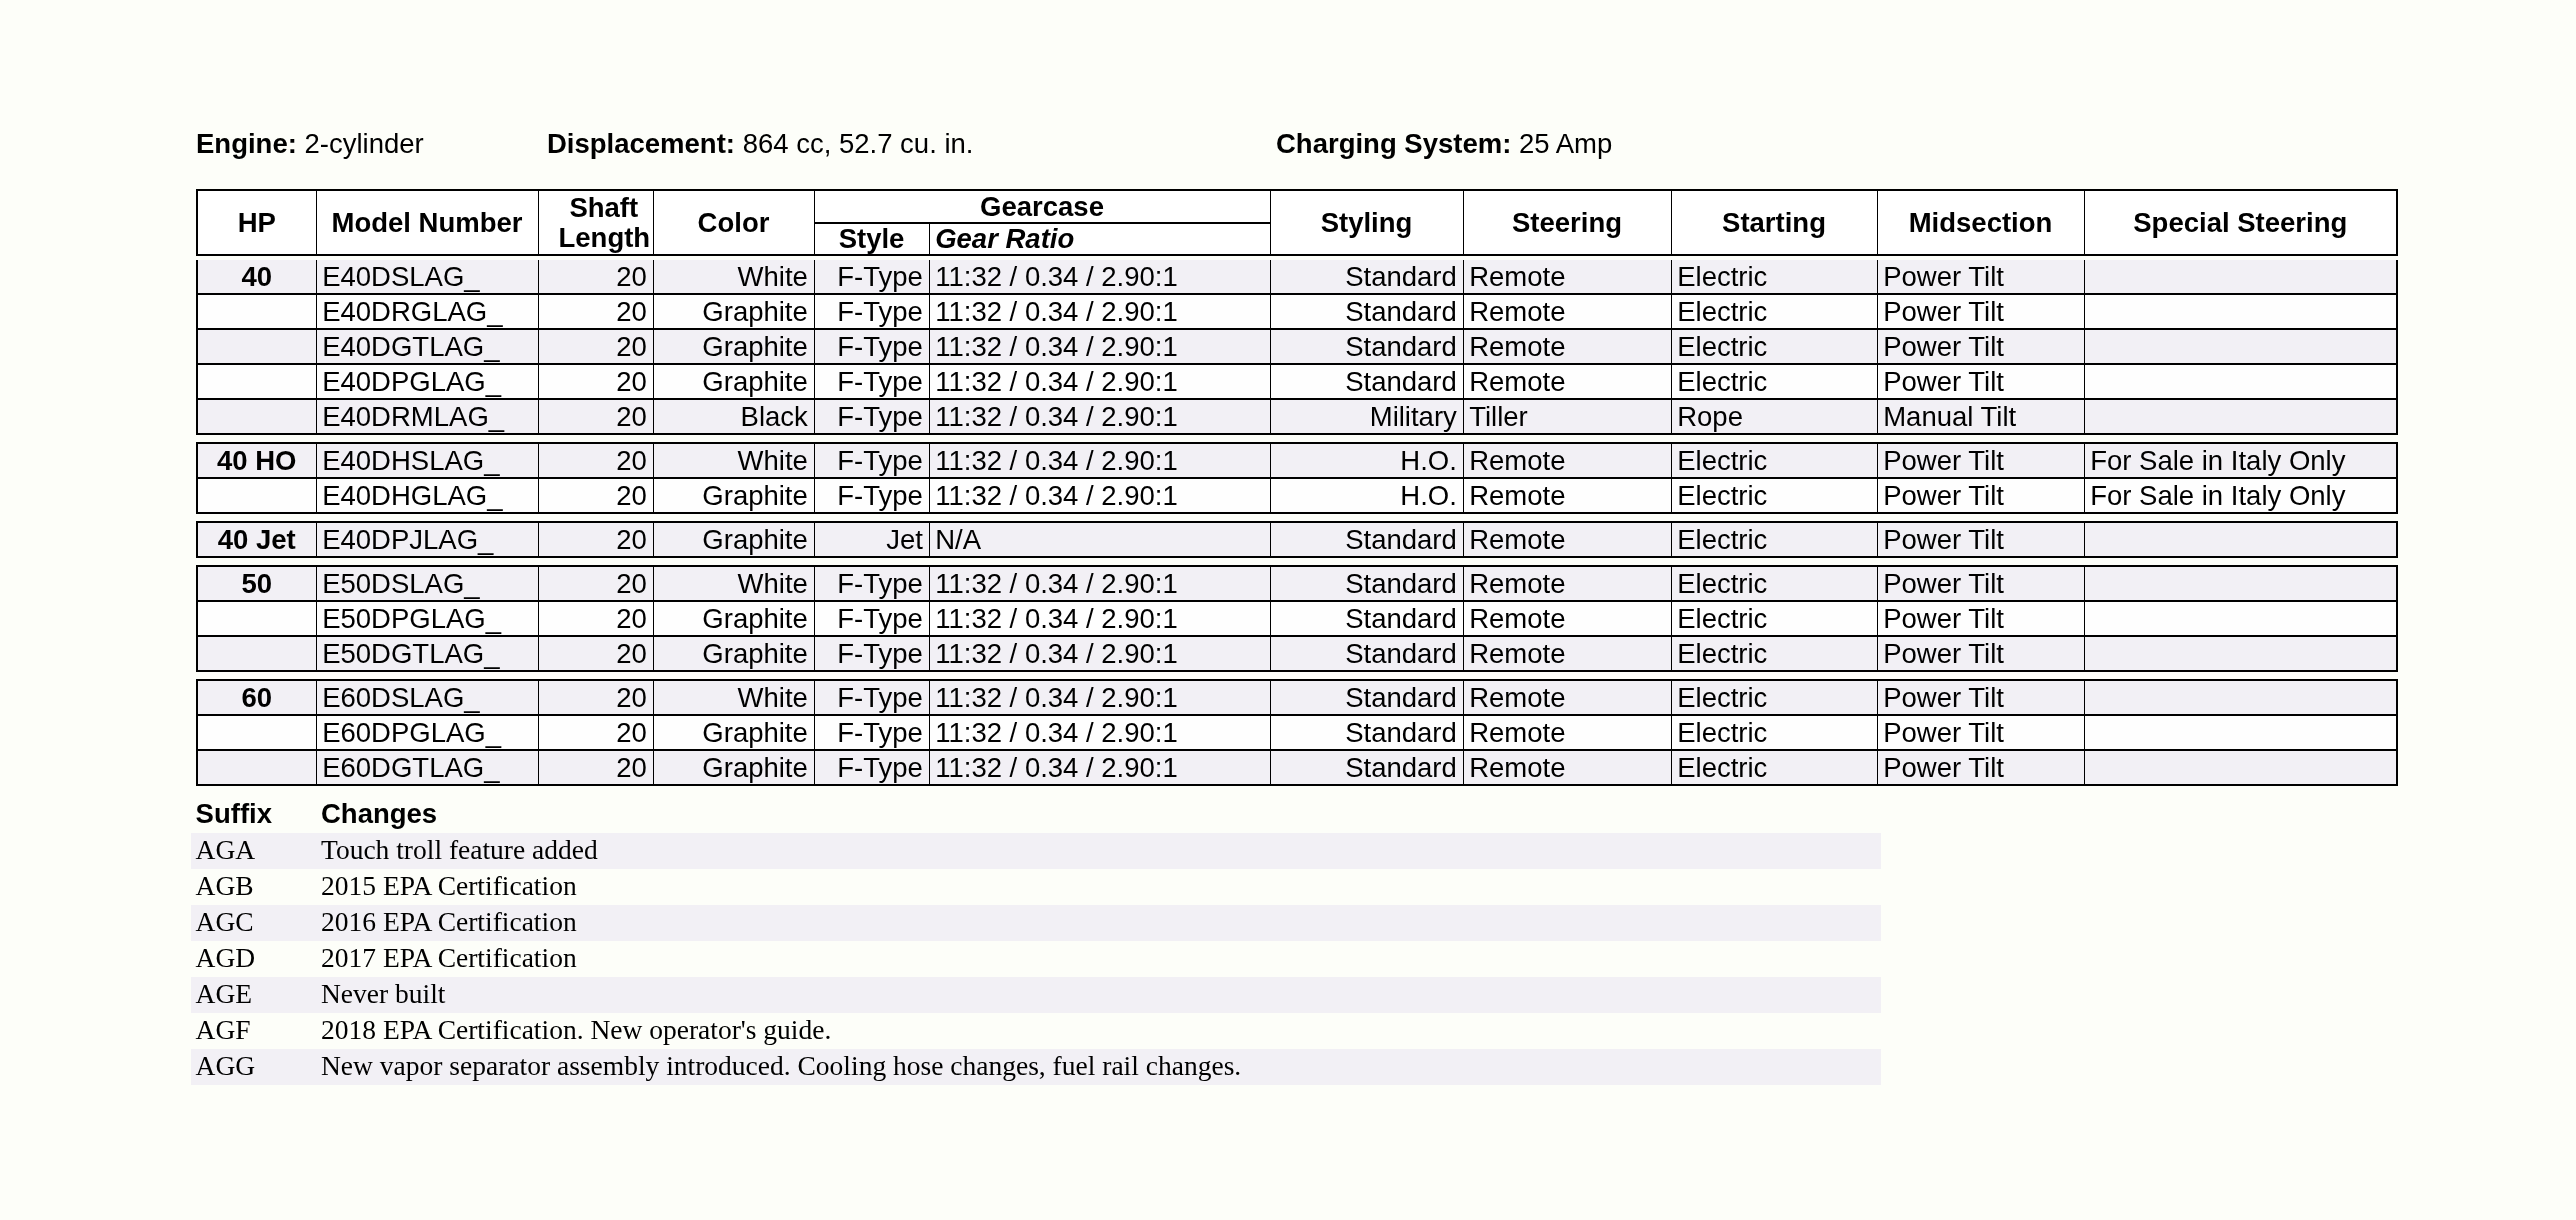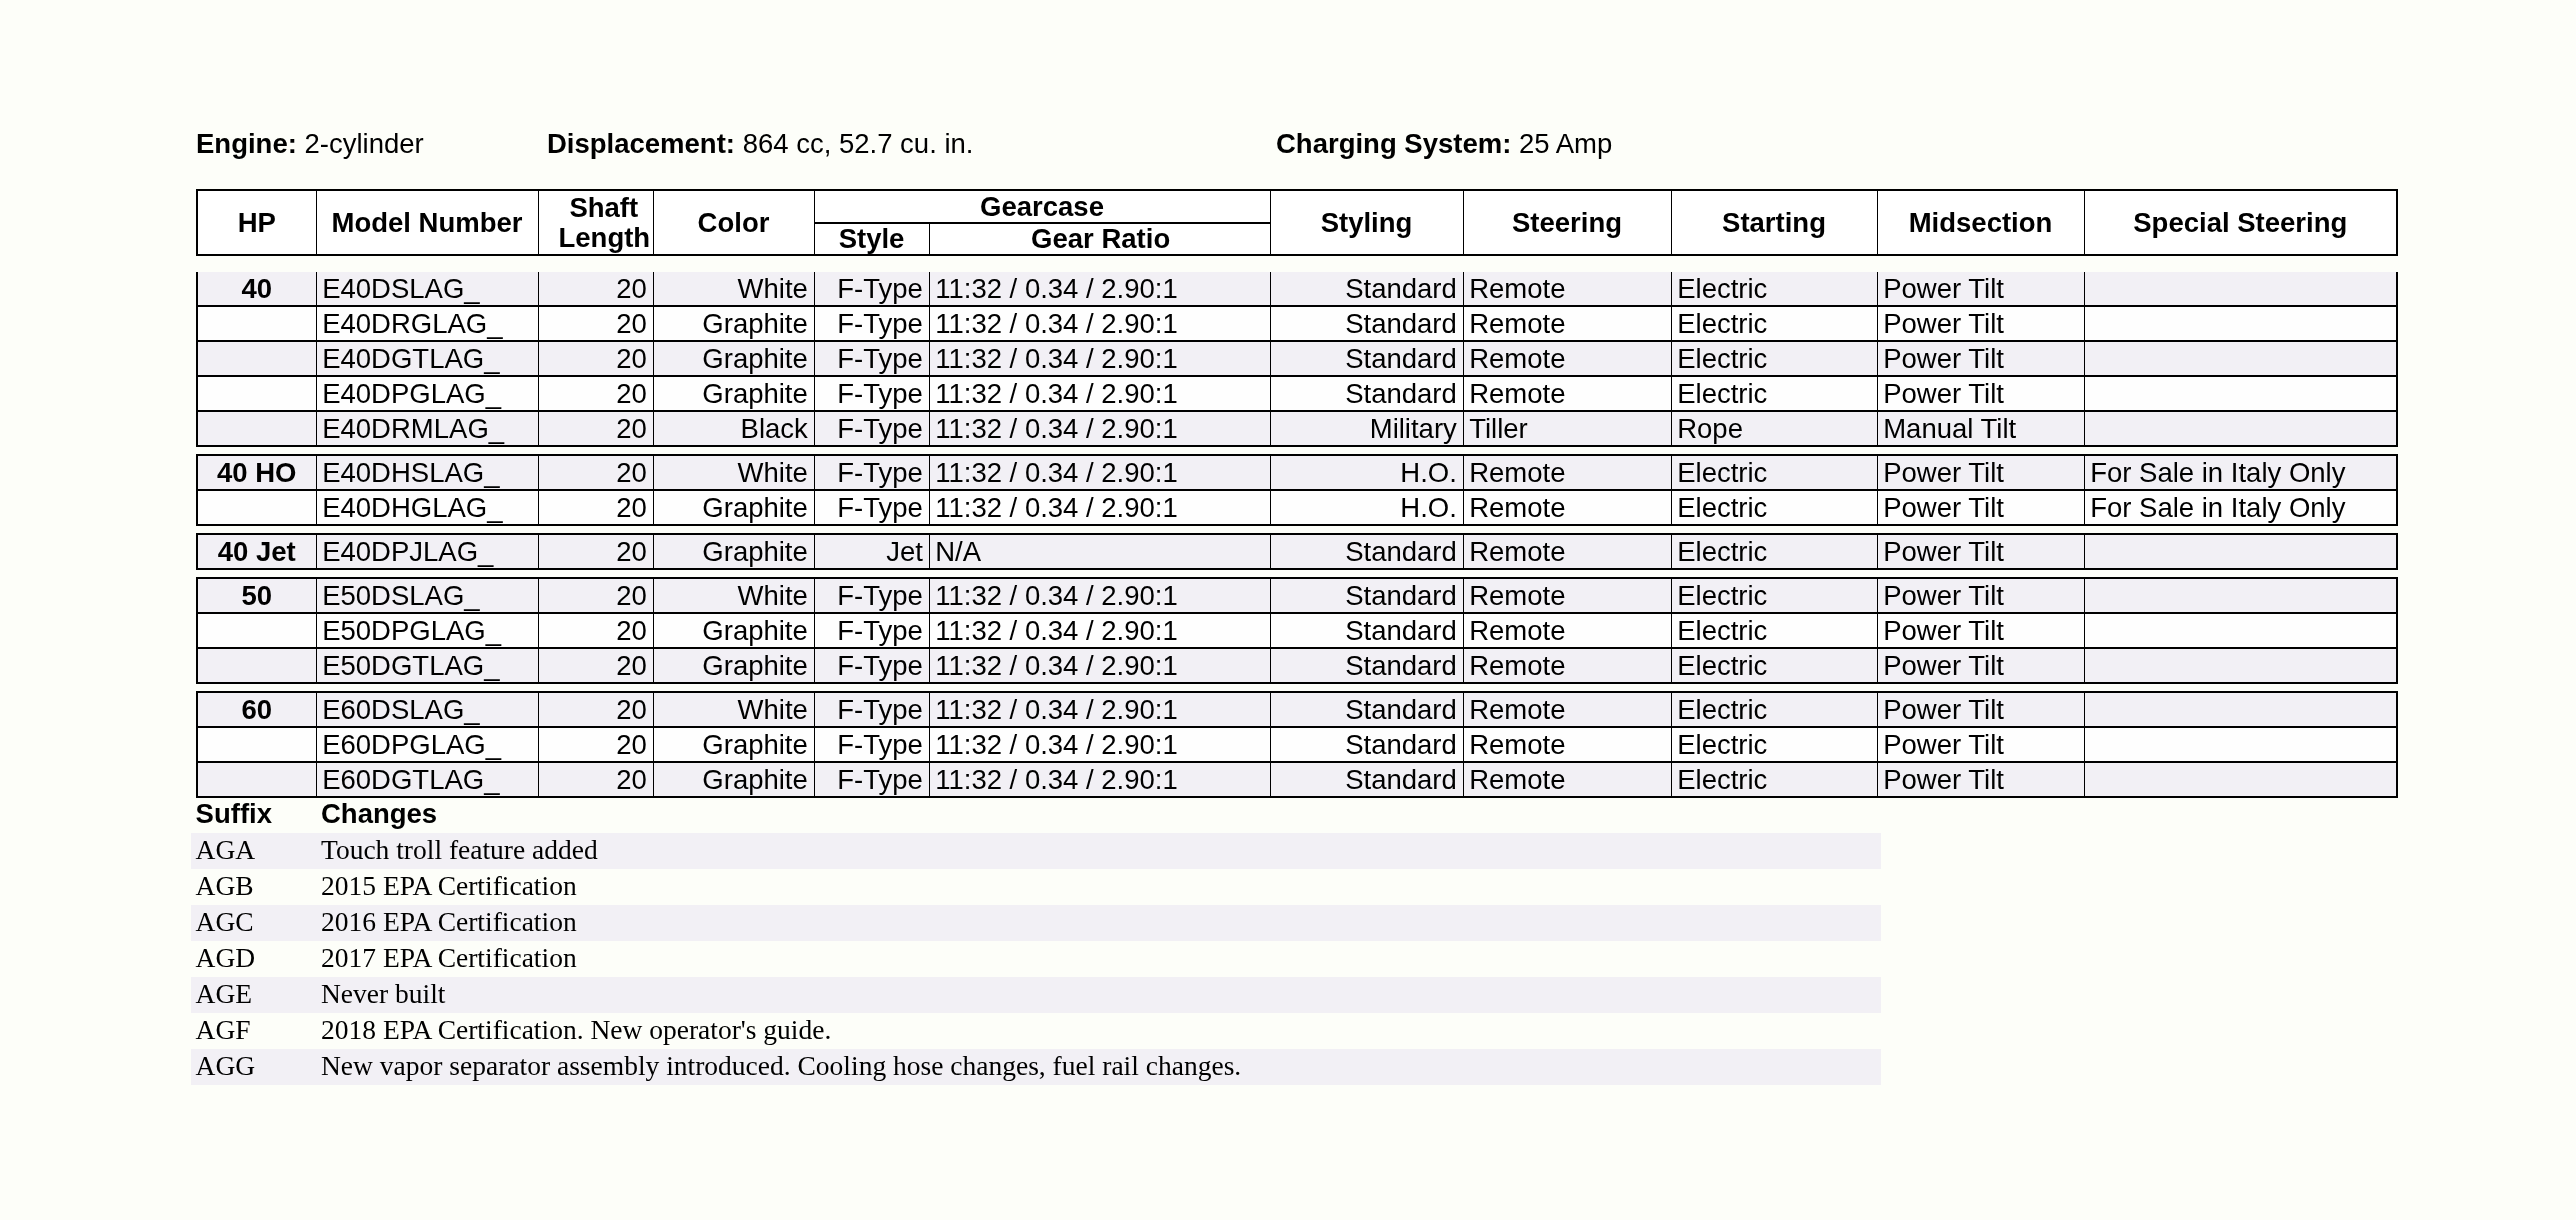--- a/index.html
+++ b/index.html
@@ -19,31 +19,31 @@
   .info .item.charging{left:1080px;}
   .info .lbl{font-weight:bold;margin-top:36px;}
   
   .tables{position:absolute;top:189px;left:196px;width:2234px;}
   table{border-collapse:collapse;table-layout:fixed;width:2201px;background:#fff;}
   col.w0{width:119px}col.w1{width:222px}col.w2{width:115px}col.w3{width:161px}
   col.w4{width:115px}col.w5{width:341px}col.w6{width:193px}col.w7{width:208px}
   col.w8{width:206px}col.w9{width:207px}col.w10{width:313px}
   table.hdr{border:2.9px solid #000;}
   table.grp{border:2.9px solid #000;margin-top:6.9px;}
-  table.grp.first{border-top:none;margin-top:16px;}
+  table.grp.first{border-top:none;margin-top:4px;}
   table.grp.first tr:first-child td{border-top:none;}
   th{
     border:1.7px solid #000;border-top-width:2.3px;border-bottom-width:2.3px;
     font-size:27.5px;font-weight:bold;text-align:center;vertical-align:middle;
     background:#fff;padding:0 3.4px;line-height:30px;
   }
   th.top{height:31px;}
   th.sub{height:29px;}
   th.span2{height:62px;}
-  th.gear-ratio-h{text-align:center;padding-left:5.7px;}
+  th.gear-ratio-h{text-align:left;padding-left:5.7px;font-style:italic;}
   td{
     border:1.7px solid #000;border-top-width:2.3px;border-bottom-width:2.3px;
     height:33px;font-size:27.5px;line-height:29px;vertical-align:middle;
     padding:0 5.7px;white-space:nowrap;overflow:hidden;
   }
   tr.shade td{background:#f2f0f5;}
   tr.plain td{background:#fefefe;}
   td.c0{text-align:center;font-weight:bold;}
   td.c2,td.c3,td.c4,td.c6{text-align:right;}
   td.c1,td.c5,td.c7,td.c8,td.c9,td.c10{text-align:left;}

